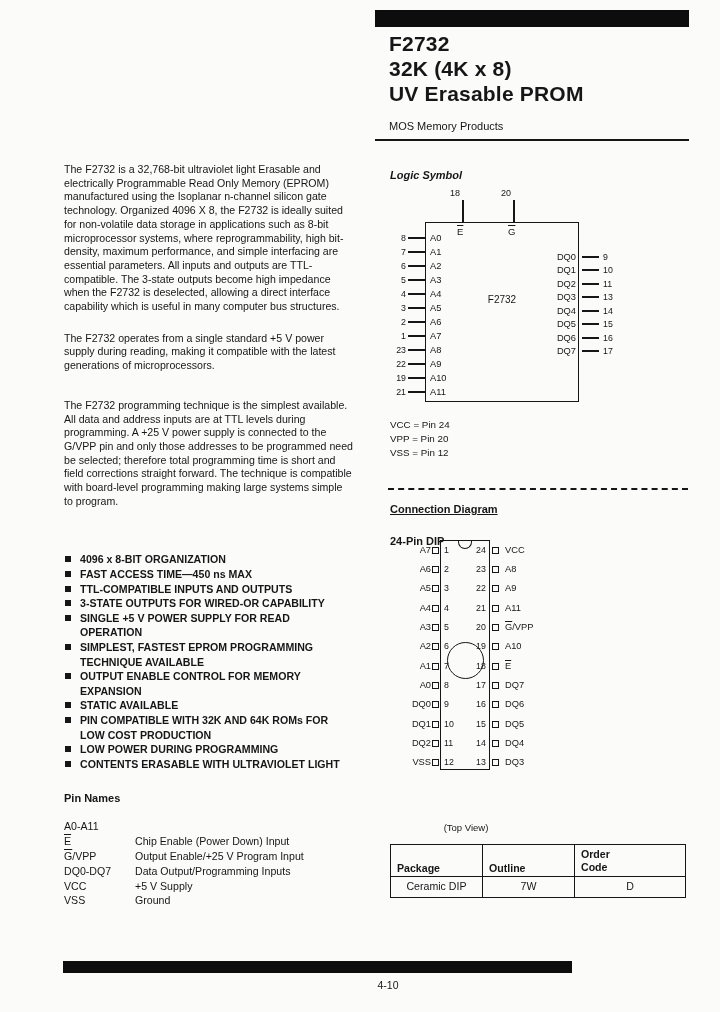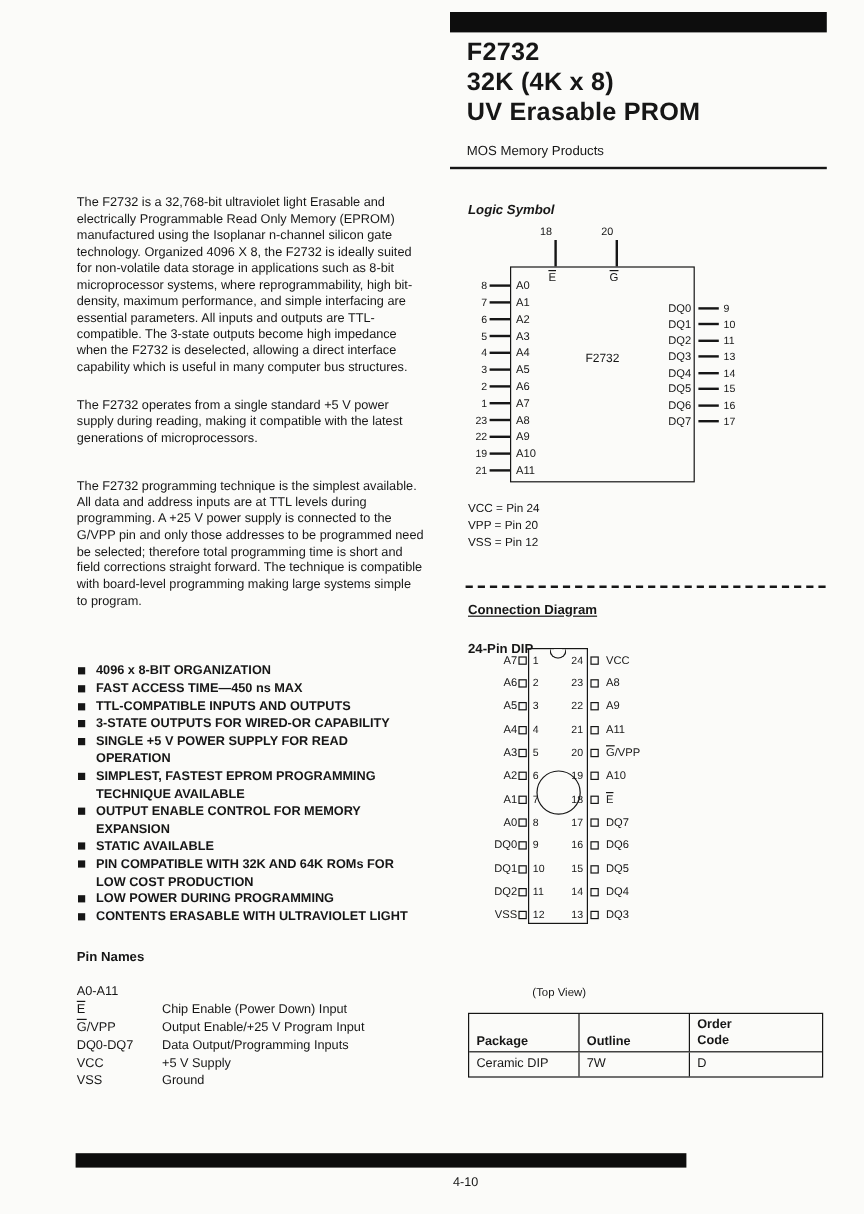--- a/index.html
+++ b/index.html
@@ -68,21 +68,21 @@
   
   .order-table { left:2px; top:676px; width:296px; border:1.6px solid #161616; font-size:10.6px; }
   .ot-row { display:flex; }
   .ot-head { height:32px; border-bottom:1.6px solid #161616; font-weight:bold; }
   .ot-cell { padding:2px 6px; }
   .c1 { width:92px; border-right:1.6px solid #161616; }
   .c2 { width:92px; border-right:1.6px solid #161616; }
   .c3 { flex:1; }
   .ot-head .c1, .ot-head .c2 { display:flex; align-items:flex-end; }
   .ot-head .c3 { line-height:13px; padding-top:3px; }
-  .ot-data { height:20px; }
+  .ot-data { height:20px;text-align:center; }
   .ot-data .ot-cell { padding-top:3px; }
 
   
   .footer-bar { position:absolute; left:63px; top:961px; width:509px; height:12px; background:#0d0d0d; }
   .page-num { position:absolute; left:28px; top:979px; width:720px; text-align:center; font-size:10.5px; }
 </style>
 </head>
 <body>
 
 <div class="page">

